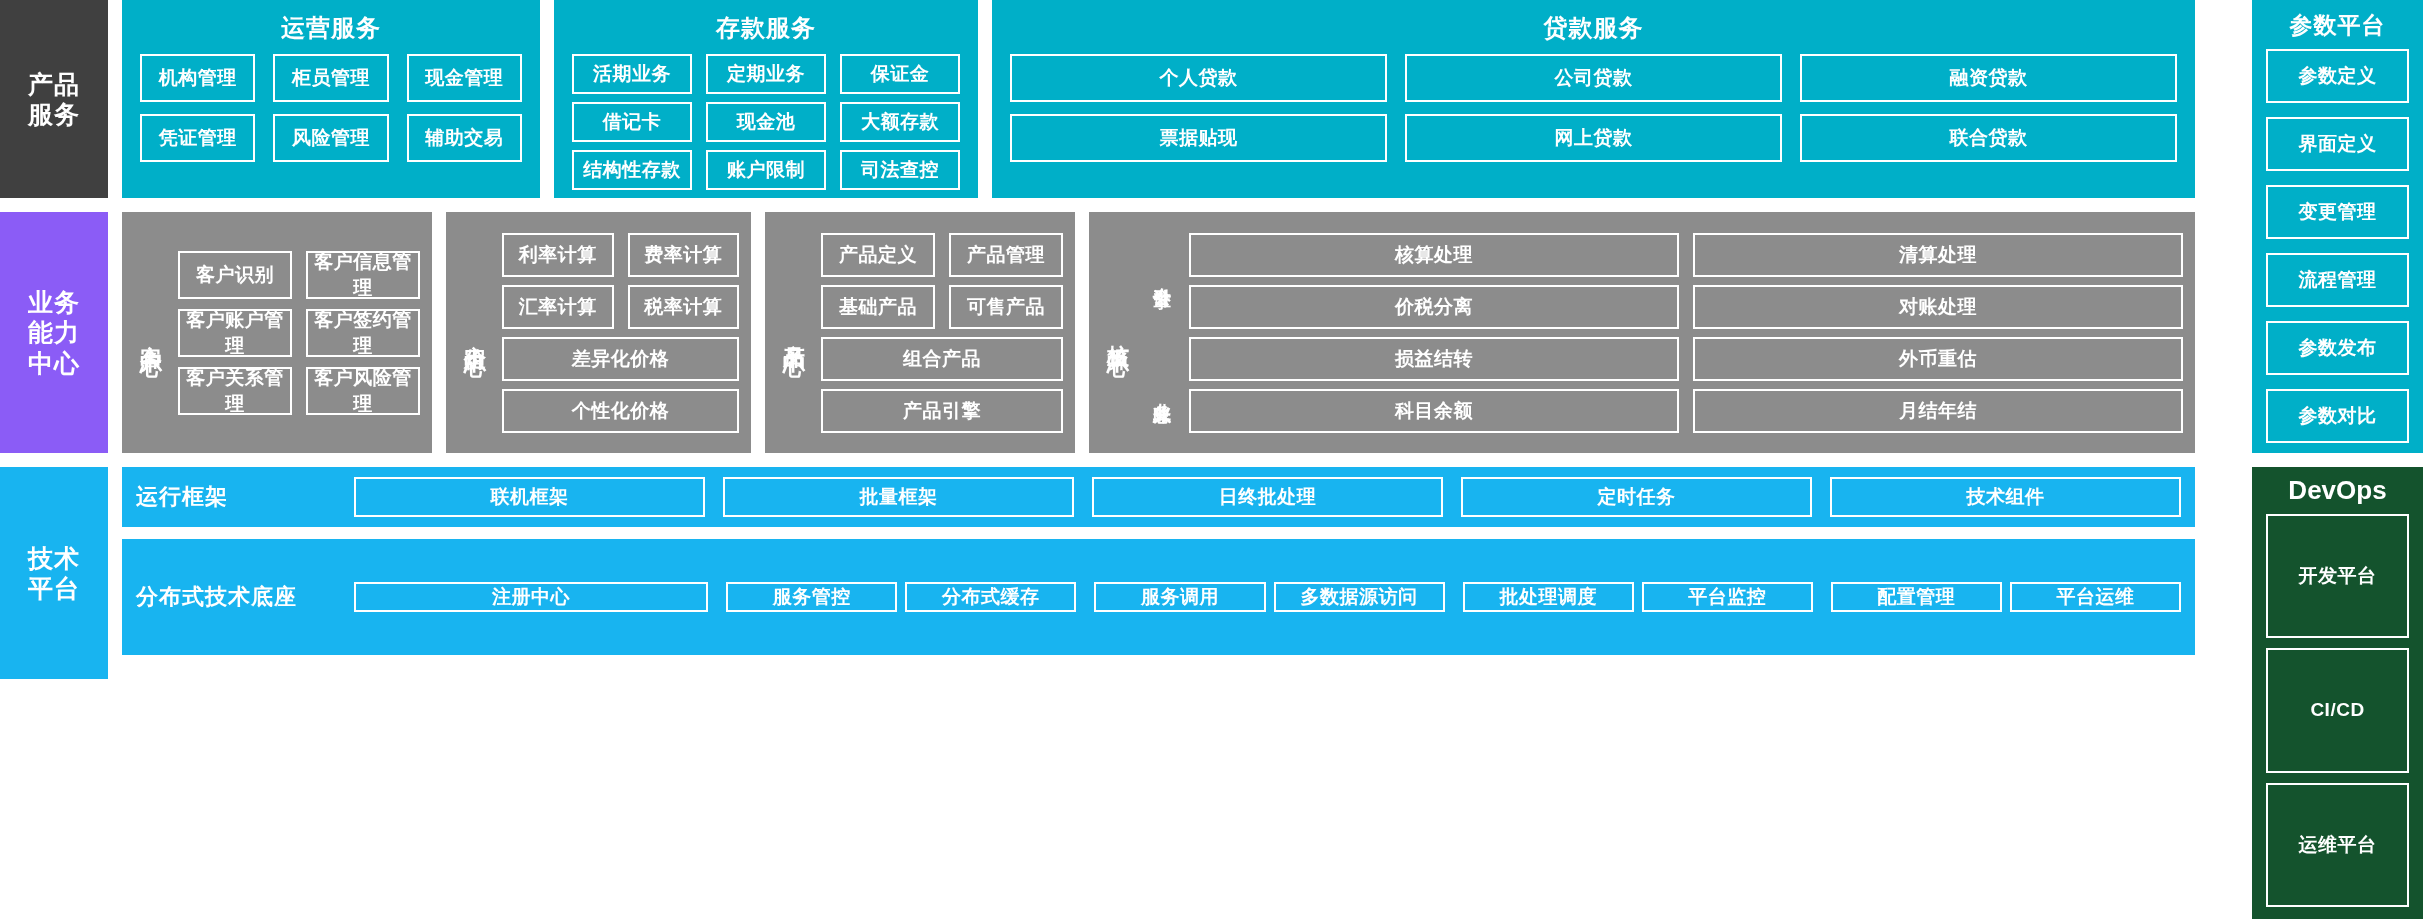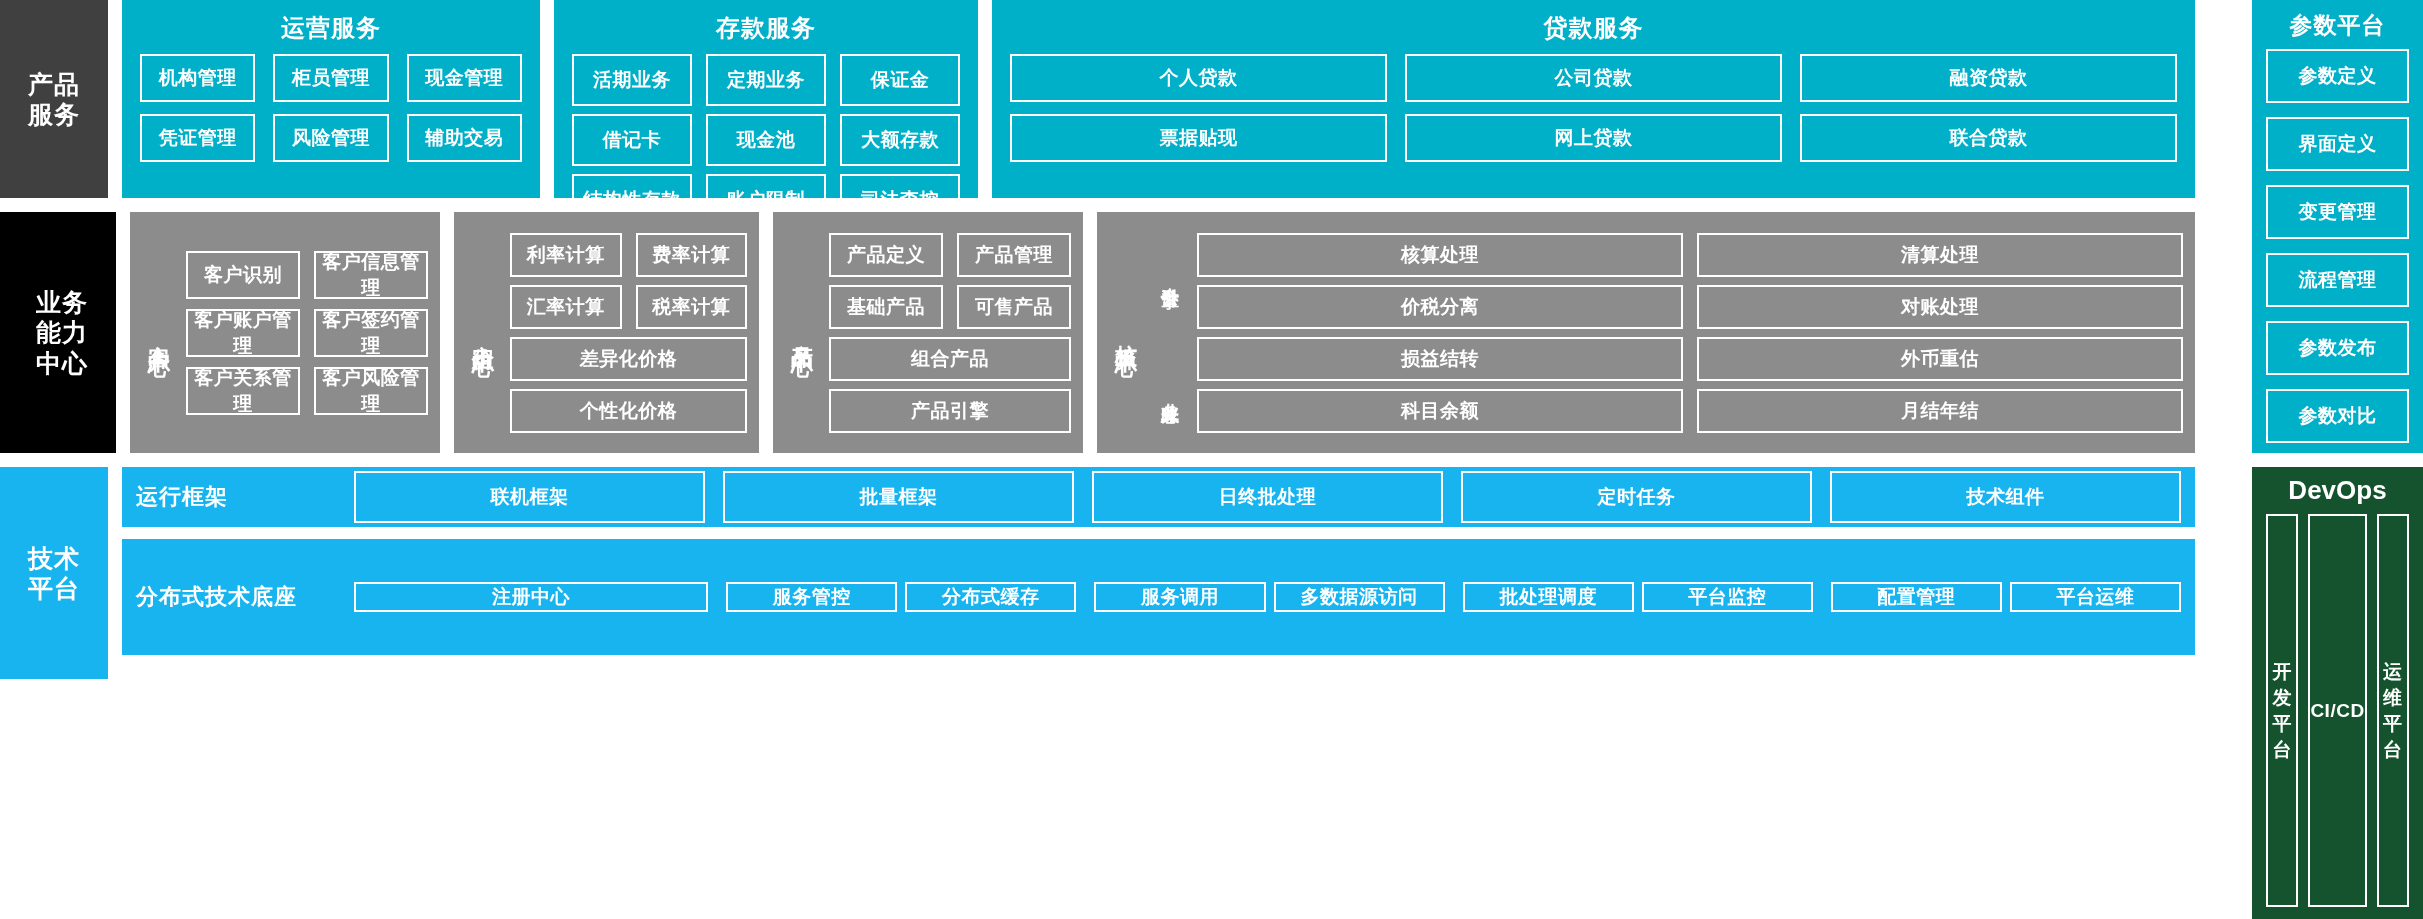--- a/index.html
+++ b/index.html
@@ -37,21 +37,21 @@
     align-items: center;
     justify-content: center;
     color: #ffffff;
     font-weight: bold;
     font-size: 25px;
     line-height: 1.22;
     text-align: center;
     letter-spacing: 1px;
   }
   .layer-label.cyan  { background: #404040; }
-  .layer-label.gray  { background: #000000; padding-left: 8px; }
+  .layer-label.gray  { background: #8b5cf6; }
   .layer-label.blue  { background: #18B4F0; }
 
   
   .row-products {
     height: 198px;
     margin-bottom: 14px;
   }
   .svc-group {
     background: #00AFC8;
     display: flex;
@@ -85,21 +85,21 @@
     align-items: center;
     justify-content: center;
     font-size: 19px;
     font-weight: bold;
     letter-spacing: 0.5px;
     box-sizing: border-box;
     text-align: center;
   }
   .tile.h48 { height: 48px; }
   .tile.h44 { height: 44px; }
-  .tile.h40 { height: 52px; }
+  .tile.h40 { height: 40px; }
 
   
   .row-capability {
     height: 241px;
     margin-bottom: 14px;
   }
   .center-group {
     background: #8C8C8C;
     display: flex;
     align-items: stretch;
@@ -226,21 +226,21 @@
   }
   .devops-title {
     color: #ffffff;
     font-size: 26px;
     font-weight: bold;
     margin: 2px 0 8px 0;
   }
   .devops-list {
     width: 100%;
     display: flex;
-    flex-direction: row;
+    flex-direction: column;
     gap: 10px;
     flex: 1 1 auto;
   }
   .devops-list > .tile { flex: 1 1 0; font-size: 19px; }
 
   .main-area {
     position: absolute;
     left: 0; top: 0;
     width: 2195px;
     height: 919px;

